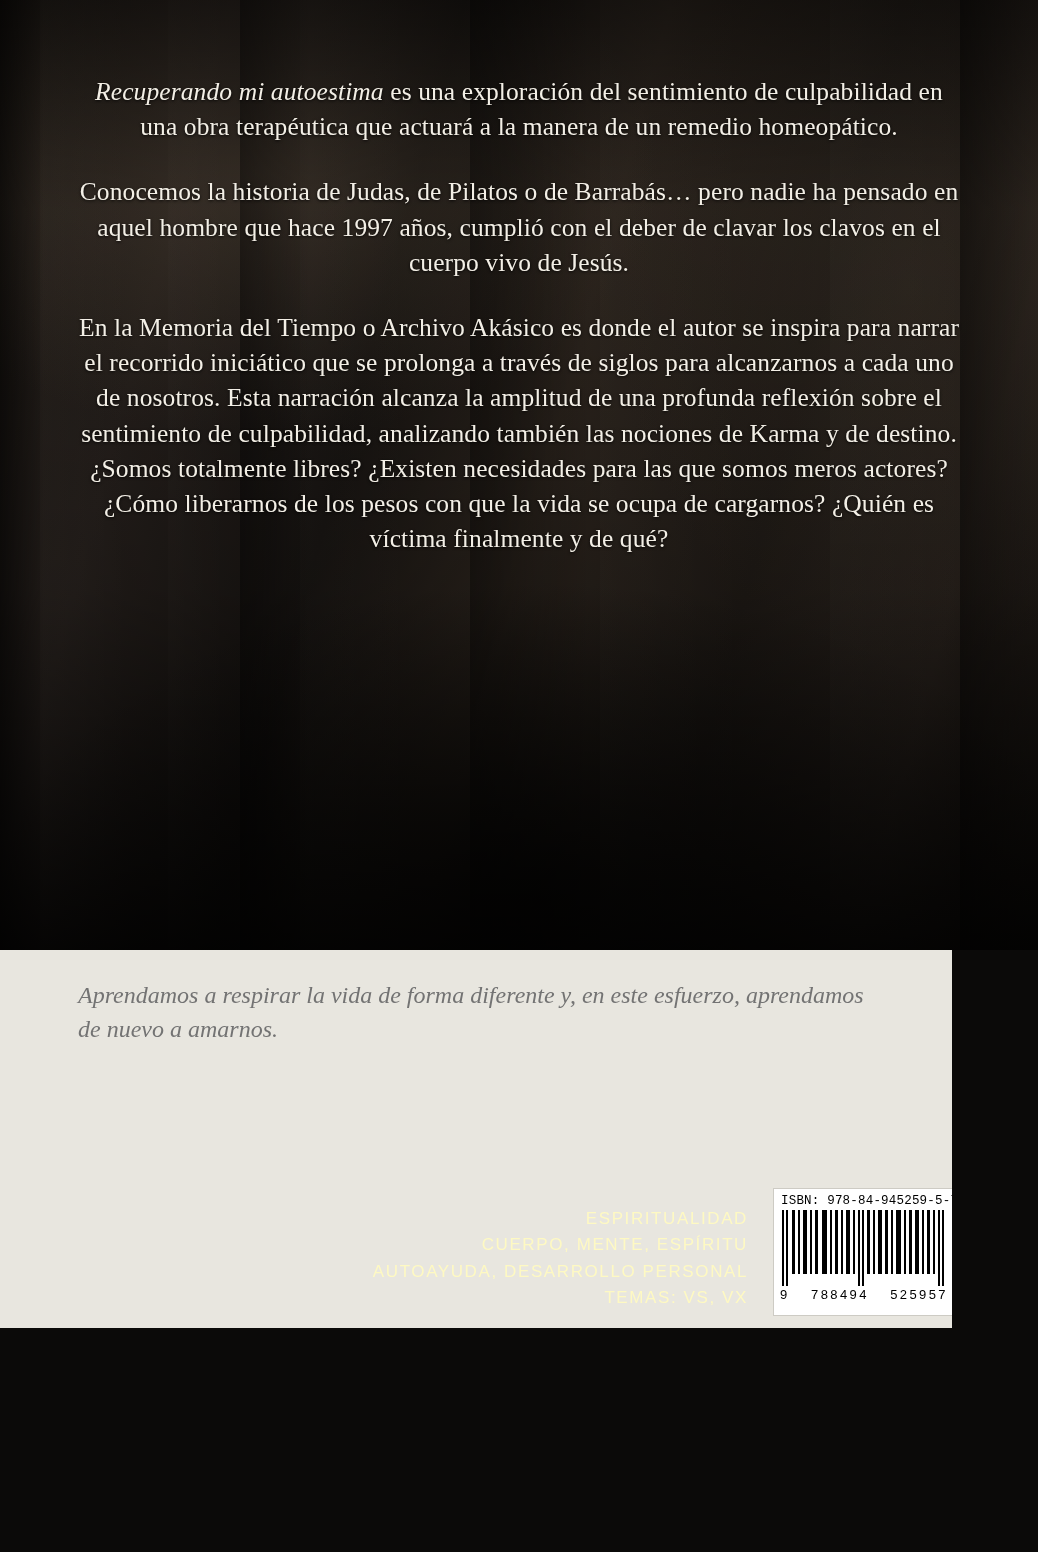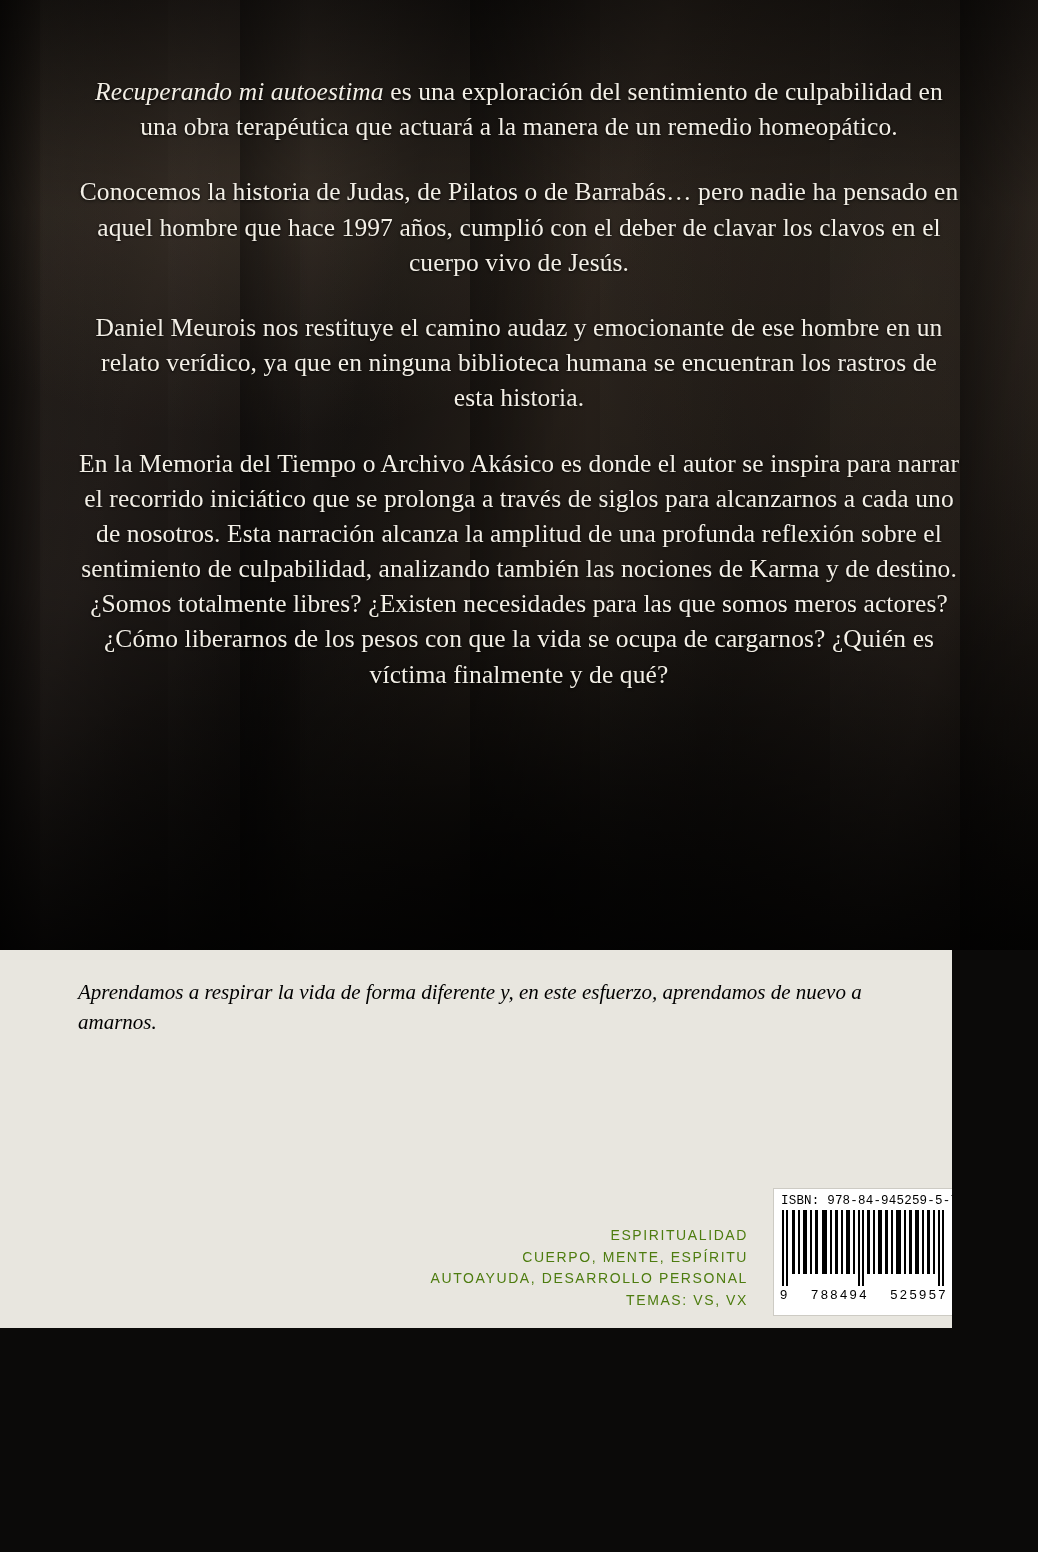--- a/index.html
+++ b/index.html
@@ -93,34 +93,34 @@
     width: 952px;
     height: 506px;
     background: #e8e6df;
   }
   .panel-quote {
     position: absolute;
     left: 78px;
     top: 28px;
     width: 812px;
     font-style: italic;
-    font-size: 21px;
+    font-size: 24px;
     line-height: 1.42;
-    color: #000000;
+    color: #737373;
   }
 
   .cats {
     position: absolute;
     right: 290px;
     bottom: 112px;
     text-align: right;
     font-family: "Liberation Sans", sans-serif;
-    font-size: 14px;
+    font-size: 17px;
     letter-spacing: 1.6px;
-    color: #4d7c0f;
+    color: #fef9c3;
     line-height: 1.56;
   }
 
   
   .barcode-box {
     position: absolute;
     right: 60px;
     bottom: 108px;
     width: 205px;
     height: 128px;
@@ -203,21 +203,20 @@
     <div class="photo-dark pd1"></div>
     <div class="photo-dark pd2"></div>
     <div class="photo-dark pd3"></div>
     <div class="photo-dark pd4"></div>
     <div class="photo-shade"></div>
   </div>
 
   <div class="blurb">
     <p><span class="it">Recuperando mi autoestima</span><span> es una exploración del sentimiento de culpabilidad en una obra terapéutica que actuará a la manera de un remedio homeopático.</span></p>
     <p>Conocemos la historia de Judas, de Pilatos o de Barrabás… pero nadie ha pensado en aquel hombre que hace 1997 años, cumplió con el deber de clavar los clavos en el cuerpo vivo de Jesús.</p>
-    <p>Daniel Meurois nos restituye el camino audaz y emocionante de ese hombre en un relato verídico, ya que en ninguna biblioteca humana se encuentran los rastros de esta historia.</p>
     <p class="p-wide">En la Memoria del Tiempo o Archivo Akásico es donde el autor se inspira para narrar el recorrido iniciático que se prolonga a través de siglos para alcanzarnos a cada uno de nosotros. Esta narración alcanza la amplitud de una profunda reflexión sobre el sentimiento de culpabilidad, analizando también las nociones de Karma y de destino. ¿Somos totalmente libres? ¿Existen necesidades para las que somos meros actores? ¿Cómo liberarnos de los pesos con que la vida se ocupa de cargarnos? ¿Quién es víctima finalmente y de qué?</p>
   </div>
 
   <div class="panel">
     <div class="panel-quote">Aprendamos a respirar la vida de forma diferente y, en este esfuerzo, aprendamos de nuevo a amarnos.</div>
   </div>
 
   <div class="cats">
     <div>ESPIRITUALIDAD</div>
     <div>CUERPO, MENTE, ESPÍRITU</div>

